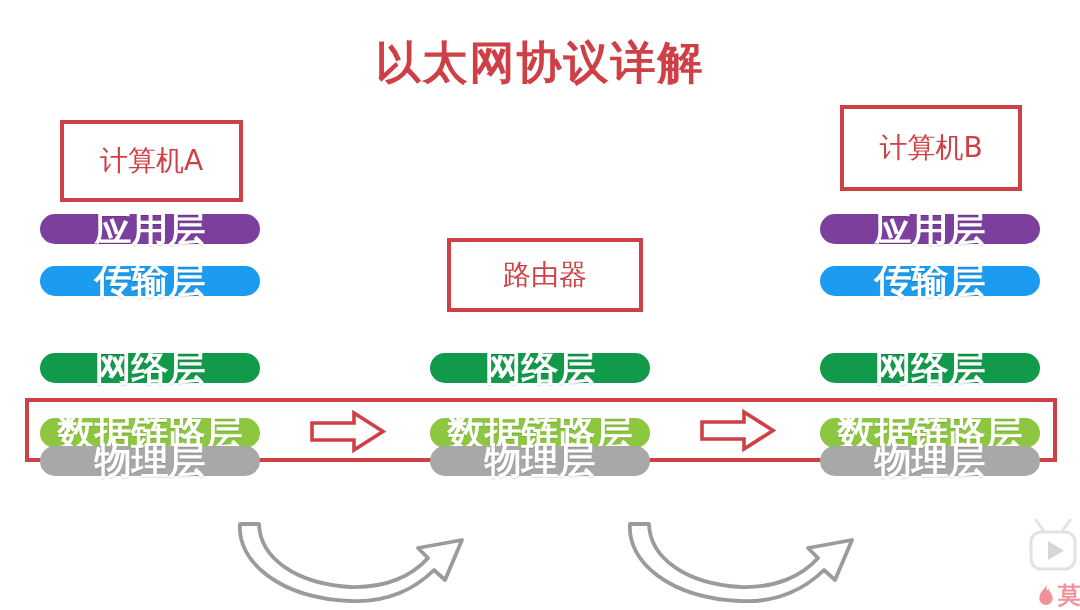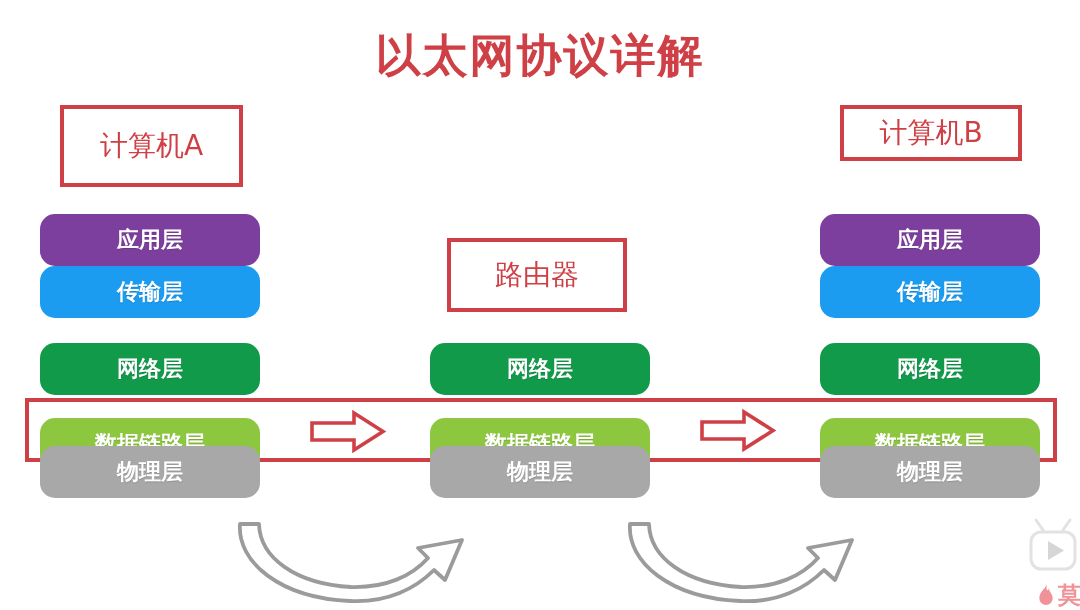--- a/index.html
+++ b/index.html
@@ -2,64 +2,64 @@
 <html style="--red: #cf4046; --purple: #7d3f9d; --blue: #1b9cf0; --green: #129a4b; --light-green: #8dc63f; --gray: #a8a8a8; --arrow-gray: #9b9b9b; --icon-gray: #e2e2e2; --icon-play: #d6d6d6; --watermark-pink: #f19198;"><head>
 <meta charset="utf-8">
 <style>
   html,body{margin:0;padding:0;}
   body{
     width:1080px;height:610px;position:relative;overflow:hidden;
     background:#ffffff;
     font-family:"DejaVu Sans","Liberation Sans",sans-serif;
   }
   .title{
-    position:absolute;left:0;top:26px;width:1080px;
+    position:absolute;left:0;top:33px;width:1080px;
     text-align:center;font-size:45px;font-weight:bold;
     color:var(--red);letter-spacing:2px;
   }
   .labelbox{
     position:absolute;border:4px solid var(--red);background:#fff;
     color:var(--red);display:flex;align-items:center;justify-content:center;
     font-size:28px;box-sizing:border-box;
   }
   .band{
     position:absolute;left:25px;top:398px;width:1032px;height:64px;
     border:4px solid var(--red);box-sizing:border-box;background:transparent;
   }
   .bar{
-    position:absolute;width:220px;height:52px;border-radius:15px;
-    color:#ffffff;font-weight:bold;font-size:22px;
+    position:absolute;width:220px;height:30px;border-radius:15px;
+    color:#ffffff;font-weight:bold;font-size:37px;
     display:flex;align-items:center;justify-content:center;
     text-shadow:0 1px 1px rgba(0,0,0,0.15);
   }
   .c0{left:40px}.c1{left:430px}.c2{left:820px}
-  .r0{top:214px}.r1{top:266px}.r2{top:343px}.r3{top:418px}.r4{top:446px}
+  .r0{top:214px}.r1{top:266px}.r2{top:353px}.r3{top:418px}.r4{top:446px}
   svg{position:absolute;display:block;}
   .block-arrow polygon{fill:#ffffff;stroke:var(--red);stroke-width:3.6;stroke-linejoin:miter;}
   .swoosh path{fill:#ffffff;stroke:var(--arrow-gray);stroke-width:3.8;stroke-linejoin:round;}
   .tv rect{fill:#ffffff;stroke:var(--icon-gray);stroke-width:3;}
   .tv .ears{fill:none;stroke:var(--icon-gray);stroke-width:3;stroke-linecap:round;}
   .tv .play{fill:var(--icon-play);}
   .watermark{
     position:absolute;left:1036px;top:581px;width:80px;height:28px;
     display:flex;align-items:center;gap:2px;
     color:var(--watermark-pink);font-size:23px;font-weight:bold;
   }
   .wm-flame{position:static;width:20px;height:24px;flex:0 0 auto;}
 </style>
 </head>
 <body>
 
 <div class="title">以太网协议详解</div>
 
 <div class="band"></div>
 
-<div class="labelbox" style="left:60px;top:105px;width:183px;height:82px">计算机A</div>
-<div class="labelbox" style="left:447px;top:238px;width:180px;height:74px">路由器</div>
-<div class="labelbox" style="left:840px;top:105px;width:182px;height:56px">计算机B</div>
+<div class="labelbox" style="left:60px;top:120px;width:183px;height:82px">计算机A</div>
+<div class="labelbox" style="left:447px;top:238px;width:196px;height:74px">路由器</div>
+<div class="labelbox" style="left:840px;top:105px;width:182px;height:86px">计算机B</div>
 
 <div class="bar c0 r0" style="background: rgb(125, 63, 157);">应用层</div>
 <div class="bar c0 r1" style="background: rgb(27, 156, 240);">传输层</div>
 <div class="bar c0 r2" style="background: rgb(18, 154, 75);">网络层</div>
 <div class="bar c0 r3" style="background: rgb(141, 198, 63);">数据链路层</div>
 <div class="bar c0 r4" style="background: rgb(168, 168, 168);">物理层</div>
 
 <div class="bar c1 r2" style="background: rgb(18, 154, 75);">网络层</div>
 <div class="bar c1 r3" style="background: rgb(141, 198, 63);">数据链路层</div>
 <div class="bar c1 r4" style="background: rgb(168, 168, 168);">物理层</div>

